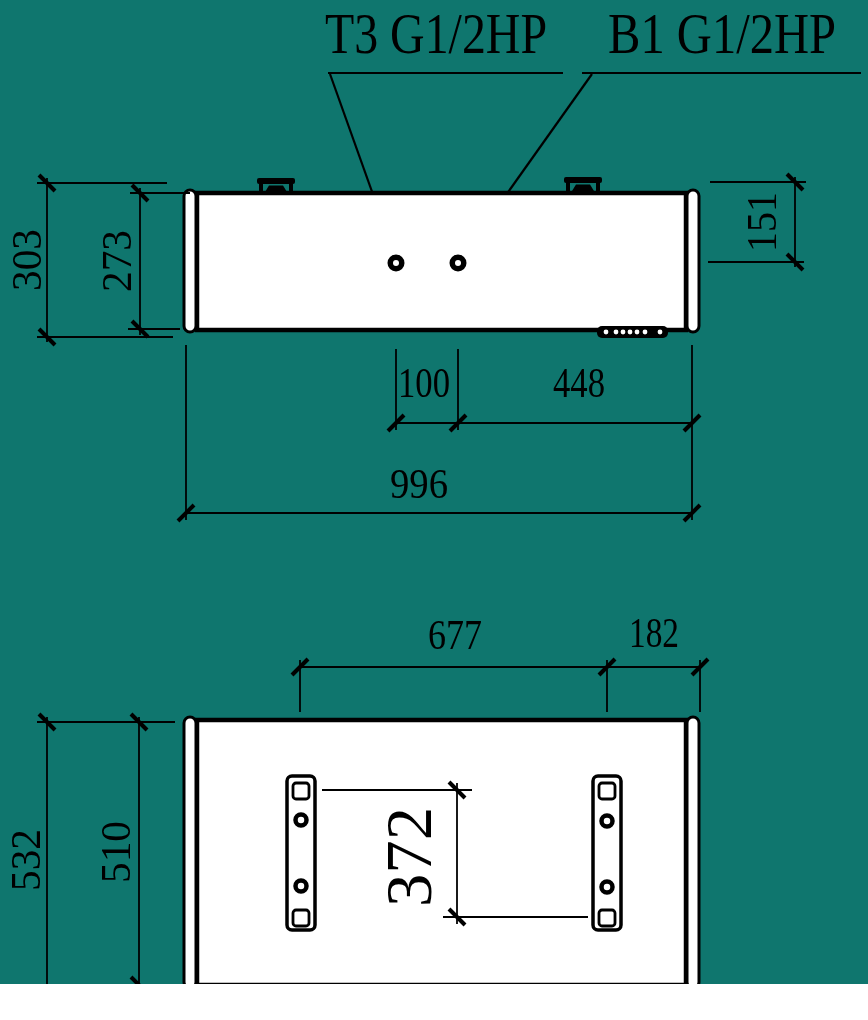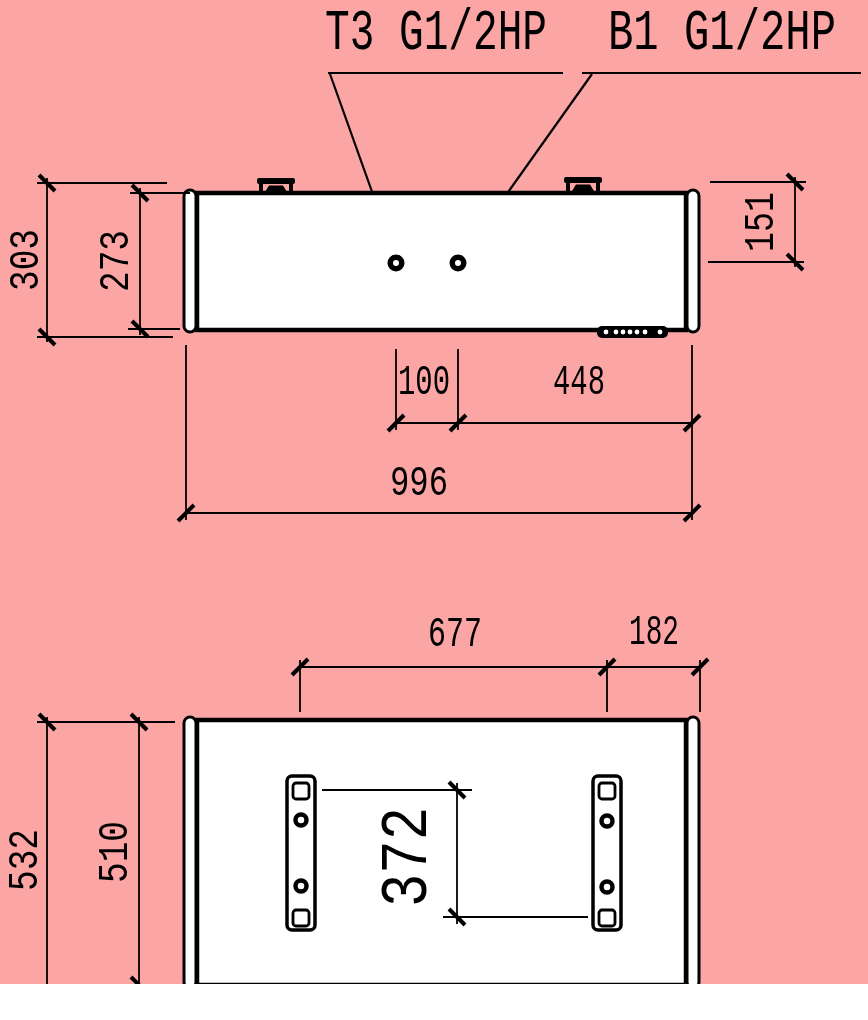--- a/index.html
+++ b/index.html
@@ -1,20 +1,20 @@
 <!DOCTYPE html>
 <html><head>
 <meta charset="utf-8">
 <style>
   html,body { margin:0; padding:0; background:#fff; }
   .canvas {
     position:relative;
     width:868px; height:984px;
-    background:#fca5a5;
-    font-family:Liberation Mono, monospace;
+    background:#0f766e;
+    font-family:Liberation Serif, serif;
     overflow:hidden;
   }
   svg { position:absolute; left:0; top:0; }
   .outline  { fill:#ffffff; stroke:#000000; stroke-width:4.5; }
   .pill     { fill:#ffffff; stroke:#000000; stroke-width:3;   }
   .strap    { fill:#ffffff; stroke:#000000; stroke-width:3.5; }
   .hole-sq  { fill:#ffffff; stroke:#000000; stroke-width:2.8; }
   .hole-ci  { fill:#ffffff; stroke:#000000; stroke-width:4.5; }
   .solid    { fill:#000000; stroke:none; }
   .dimline  { stroke:#000000; stroke-width:1.8; fill:none; }

